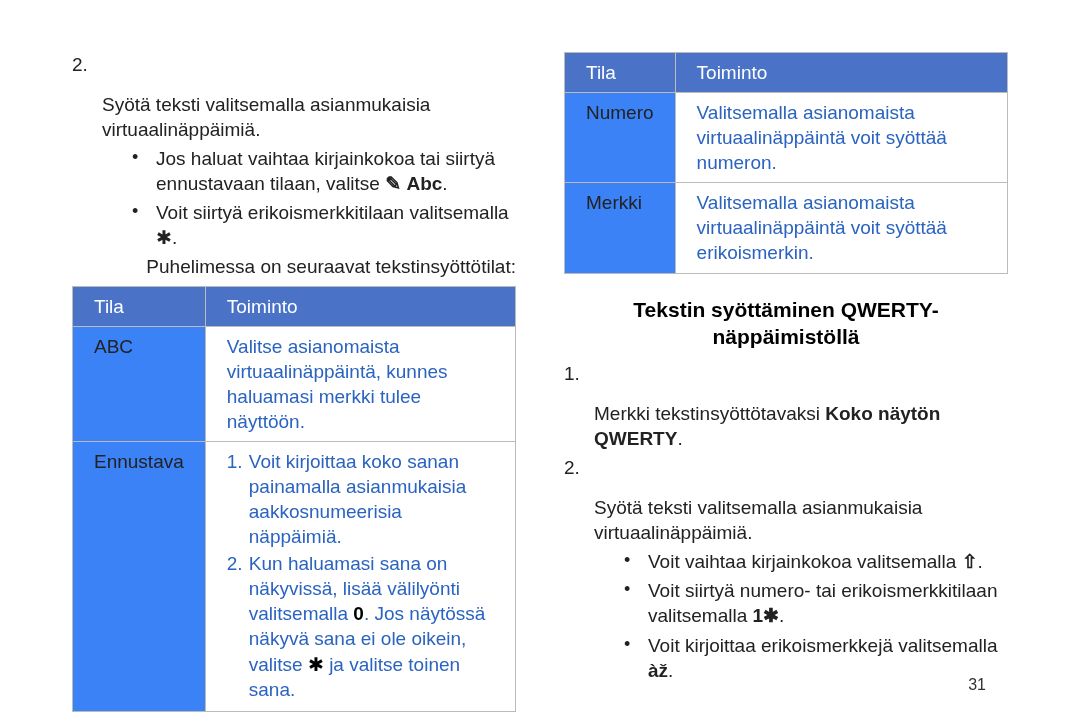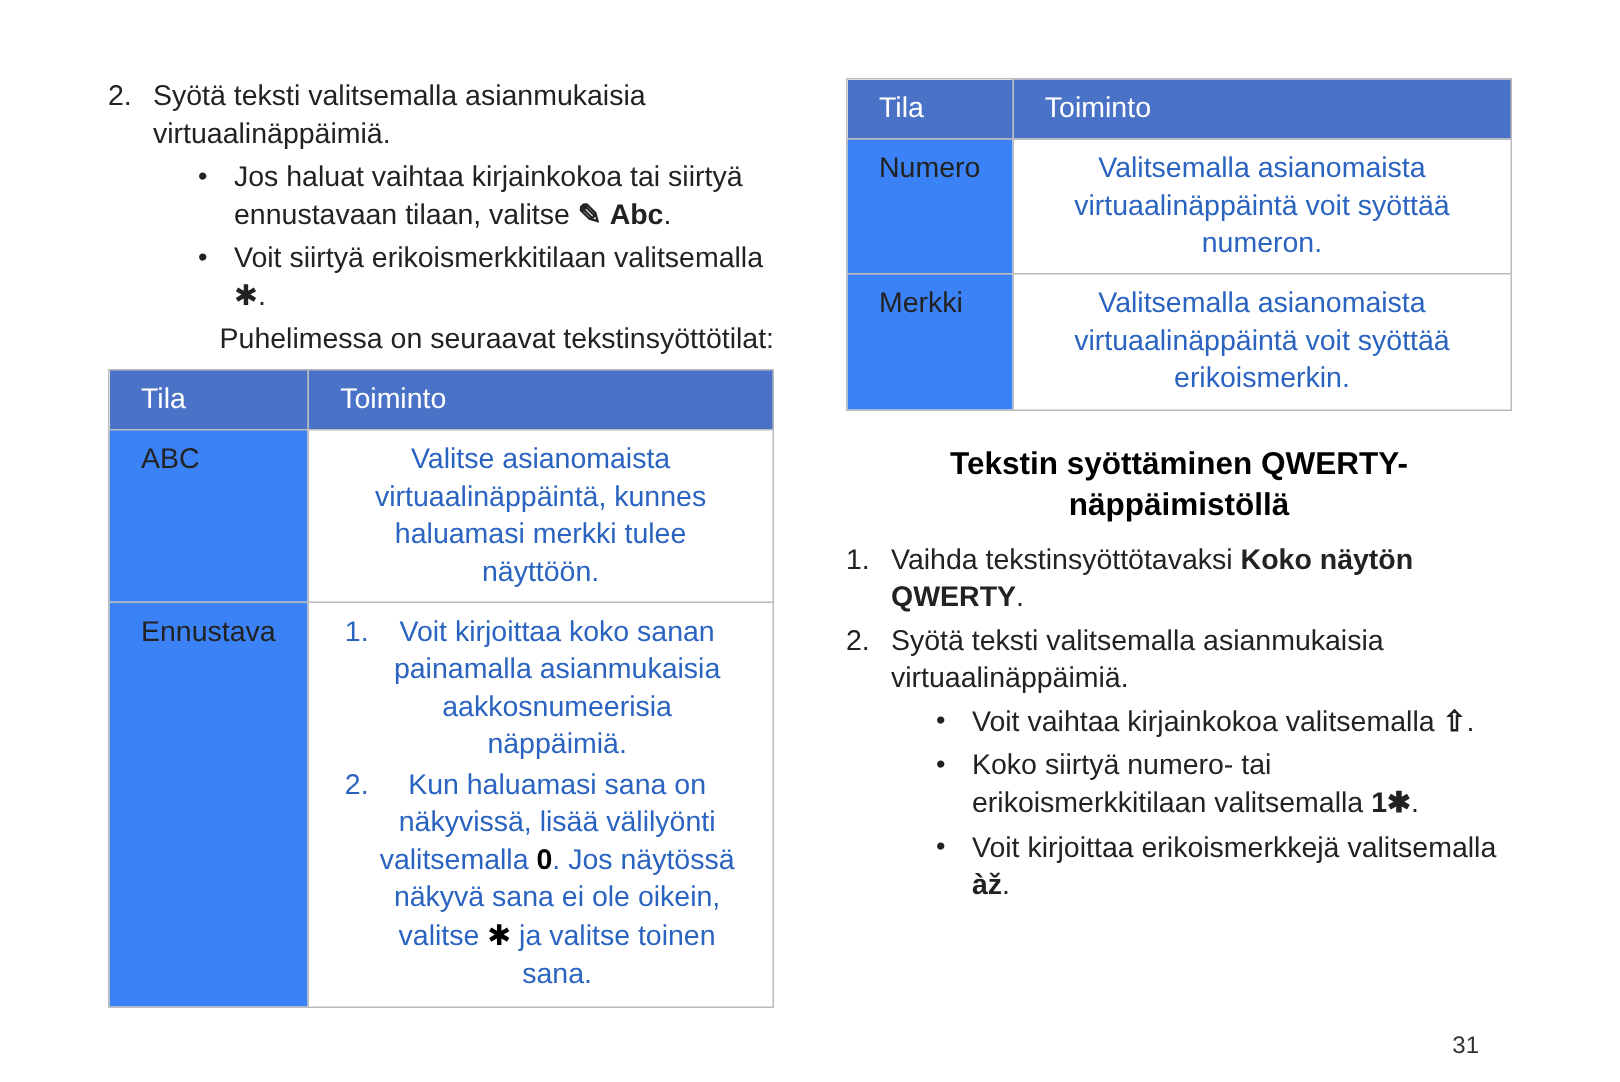--- a/index.html
+++ b/index.html
@@ -20,21 +20,21 @@
   }
   .col {
     flex: 1;
     min-width: 0;
   }
   .ol-item {
     display: flex;
     margin-bottom: 4px;
   }
   .ol-num { width: 30px; flex-shrink: 0; }
-  .ol-body { flex: 1; }
+  .ol-body { flex: 1; margin-top: 40px; }
   .bullet-list { padding-left: 30px; }
   .bullet-item { display: flex; margin-top: 4px; }
   .bullet-dot { width: 24px; flex-shrink: 0; font-size: 18px; }
   .bullet-body { flex: 1; }
   .bold { font-weight: bold; }
   .icon-pencil::before { content: "✎"; font-weight: bold; }
   .icon-star::before { content: "✱"; }
   .icon-shift::before { content: "⇧"; font-weight: bold; }
   .num1star::before { content: "1✱"; }
   .az::before { content: "àž"; }
@@ -59,38 +59,37 @@
   table.modes th:first-child, table.modes td:first-child {
     background-clip: padding-box;
   }
   table.modes td:first-child {
     background: #3b82f6;
     width: 24%;
     color: #222;
   }
   table.modes td.desc {
     color: #2a63c0;
-    text-align: center;
   }
   .desc .inner-ol { counter-reset: row; }
   .desc .inner-ol-item { display: flex; margin-bottom: 2px; }
   .desc .inner-ol-item .n { width: 22px; flex-shrink: 0; }
   .desc .black { color: #000; }
   h3.section {
     font-size: 21px;
     font-weight: bold;
     margin-top: 22px;
     margin-bottom: 10px;
     color: #000;
     text-align: center;
   }
   .pagenum {
     position: absolute;
     right: 94px;
-    bottom: 13px;
+    bottom: 26px;
     font-size: 16px;
     color: #333;
   }
 </style>
 </head>
 <body>
 
 <div class="page">
 
   <div class="col">
@@ -169,39 +168,39 @@
         <td class="desc">Valitsemalla asianomaista virtuaalinäppäintä voit syöttää erikoismerkin.</td>
       </tr>
     </tbody>
       </table>
 
     <h3 class="section">Tekstin syöttäminen QWERTY-näppäimistöllä</h3>
 
     <div class="ol-item">
       <div class="ol-num">1.</div>
       <div class="ol-body">
-        <span>Vaihda tekstinsyöttötavaksi </span><span class="bold">Koko näytön QWERTY</span><span>.</span>
+        <span>Merkki tekstinsyöttötavaksi </span><span class="bold">Koko näytön QWERTY</span><span>.</span>
       </div>
     </div>
 
     <div class="ol-item">
       <div class="ol-num">2.</div>
       <div class="ol-body">
         <span>Syötä teksti valitsemalla asianmukaisia virtuaalinäppäimiä.</span>
         <div class="bullet-list">
           <div class="bullet-item">
             <div class="bullet-dot">•</div>
             <div class="bullet-body">
               <span>Voit vaihtaa kirjainkokoa valitsemalla </span><span class="icon-shift"></span><span>.</span>
             </div>
           </div>
           <div class="bullet-item">
             <div class="bullet-dot">•</div>
             <div class="bullet-body">
-              <span>Koko siirtyä numero- tai erikoismerkkitilaan valitsemalla </span><span class="bold num1star"></span><span>.</span>
+              <span>Voit siirtyä numero- tai erikoismerkkitilaan valitsemalla </span><span class="bold num1star"></span><span>.</span>
             </div>
           </div>
           <div class="bullet-item">
             <div class="bullet-dot">•</div>
             <div class="bullet-body">
               <span>Voit kirjoittaa erikoismerkkejä valitsemalla </span><span class="bold az"></span><span>.</span>
             </div>
           </div>
         </div>
       </div>

